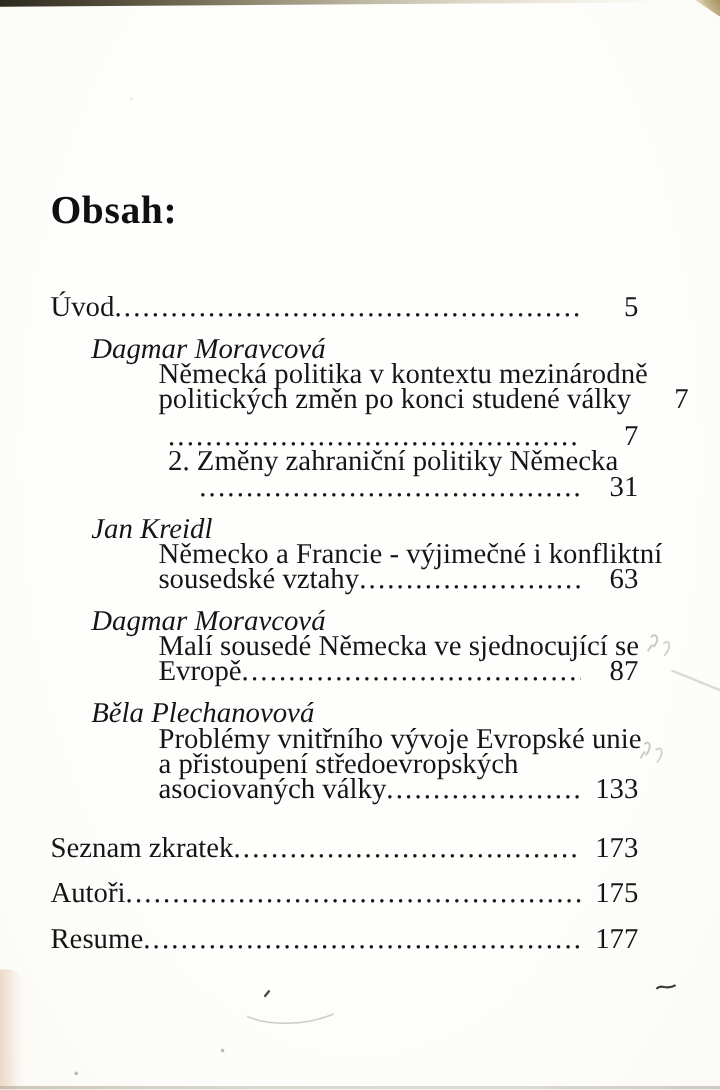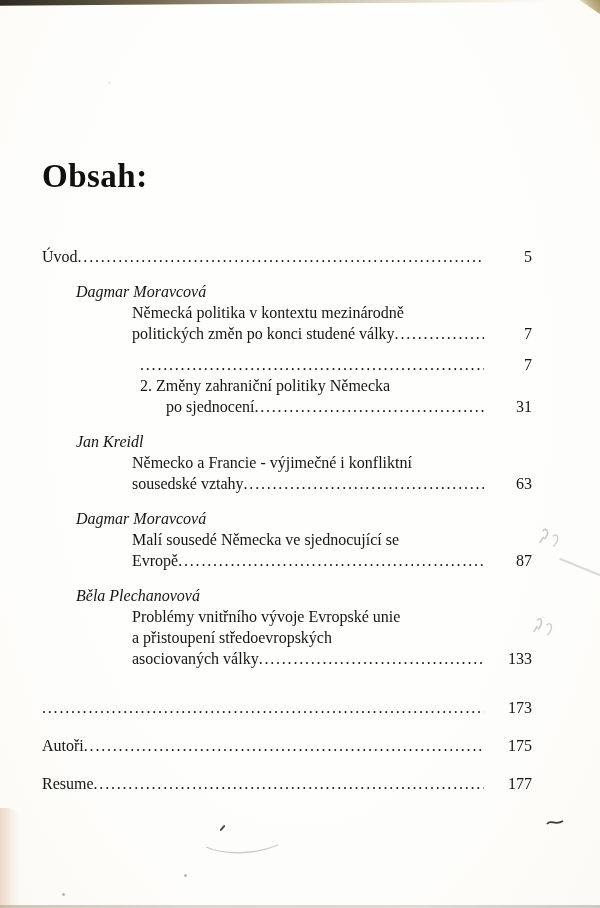--- a/index.html
+++ b/index.html
@@ -13,21 +13,21 @@
     position:absolute;inset:0;
     background:radial-gradient(ellipse at 50% 42%, #fefefd 55%, #fbfaf6 100%);
   }
   .content{position:absolute;left:42px;right:68px;top:0;}
   .heading{
     font-size:33px;font-weight:bold;line-height:31px;
     margin:161px 0 4px 0;letter-spacing:.5px;color:#101010;
   }
   .trow{
     display:flex;align-items:baseline;
-    font-size:16px;line-height:21px;white-space:nowrap;
+    font-size:24px;line-height:21px;white-space:nowrap;
   }
   .ttext{white-space:pre;}
   .leader{
     flex:1 1 auto;min-width:0;overflow:hidden;
     letter-spacing:1.8px;white-space:nowrap;
   }
   .pnum{flex:none;width:46px;text-align:right;margin-left:2px;}
   .intro{margin-top:54px;}
   .section{margin-top:14px;margin-left:34px;}
   .author{font-style:italic;}
@@ -94,21 +94,20 @@
           </div>
           <div class="subblock">
             <div class="trow lvl2">
               <span class="leader">................................................................................................................................................................</span>
               <span class="pnum">7</span>
             </div>
             <div class="trow lvl2">
               <span class="ttext">2. Změny zahraniční politiky Německa</span>
             </div>
             <div class="trow lvl3">
-              <span class="ttext">po sjednocení</span>
               <span class="leader">................................................................................................................................................................</span>
               <span class="pnum">31</span>
             </div>
           </div>
         </div>
         <div class="section">
           <div class="trow lvl0 author">
             <span class="ttext">Jan Kreidl</span>
           </div>
           <div class="trow lvl1">
@@ -144,20 +143,21 @@
             <span class="ttext">a přistoupení středoevropských</span>
           </div>
           <div class="trow lvl1">
             <span class="ttext">asociovaných války</span>
             <span class="leader">................................................................................................................................................................</span>
             <span class="pnum">133</span>
           </div>
         </div>
         <div class="backmatter">
           <div class="trow lvl0 back">
+            <span class="ttext">Seznam zkratek</span>
             <span class="leader">................................................................................................................................................................</span>
             <span class="pnum">173</span>
           </div>
           <div class="trow lvl0 back">
             <span class="ttext">Autoři</span>
             <span class="leader">................................................................................................................................................................</span>
             <span class="pnum">175</span>
           </div>
           <div class="trow lvl0 back">
             <span class="ttext">Resume</span>

